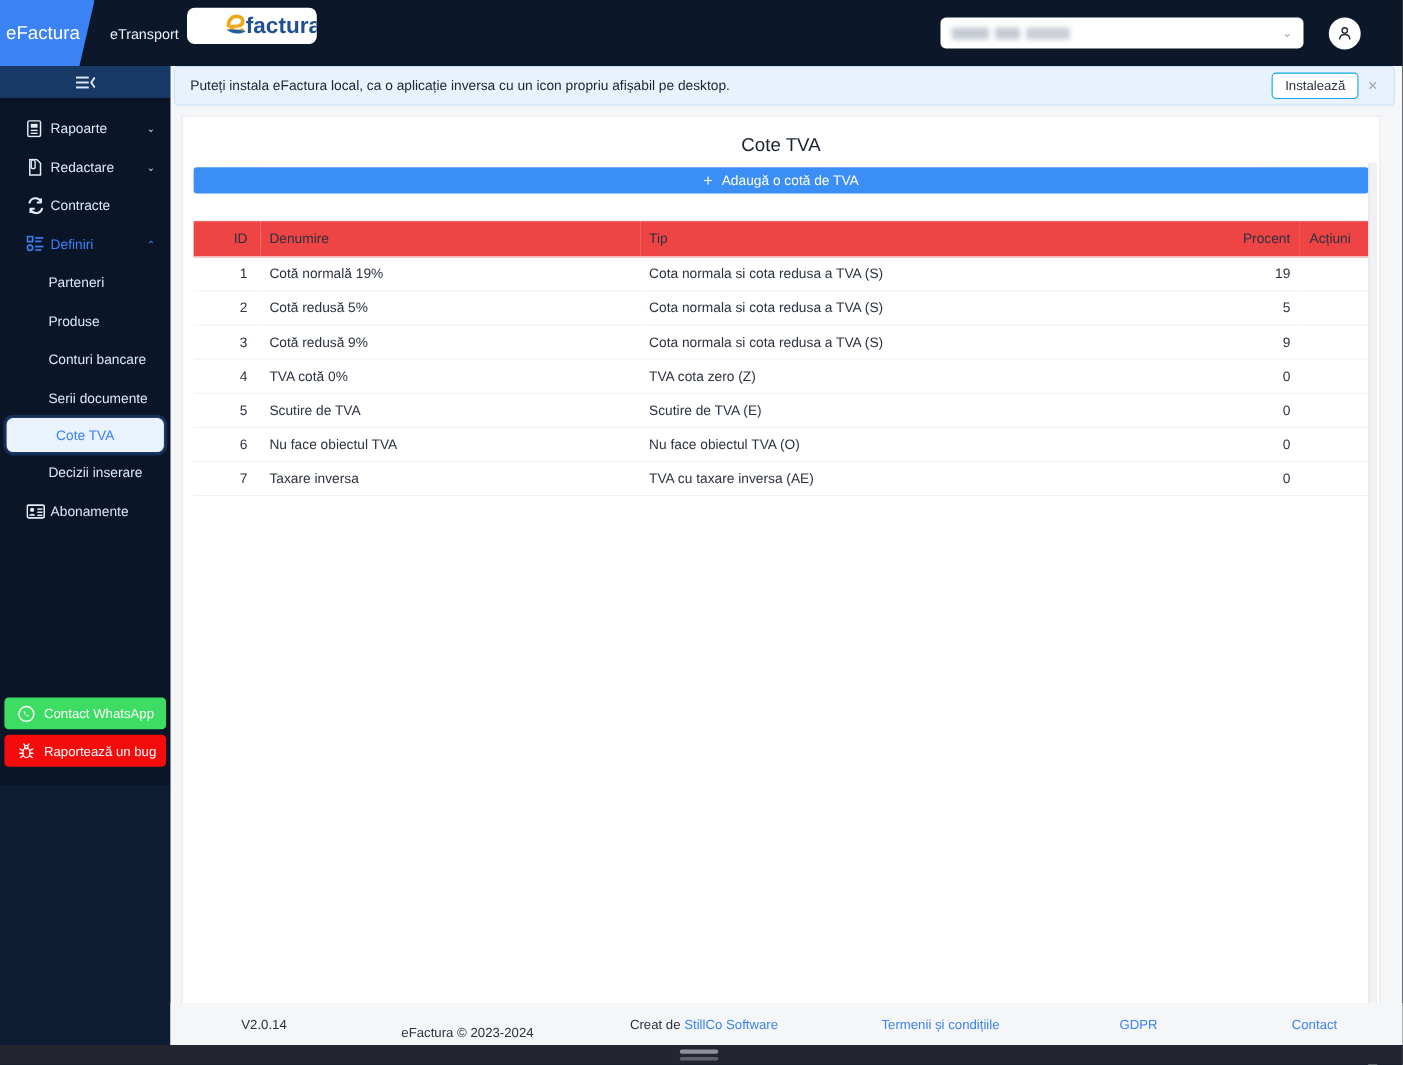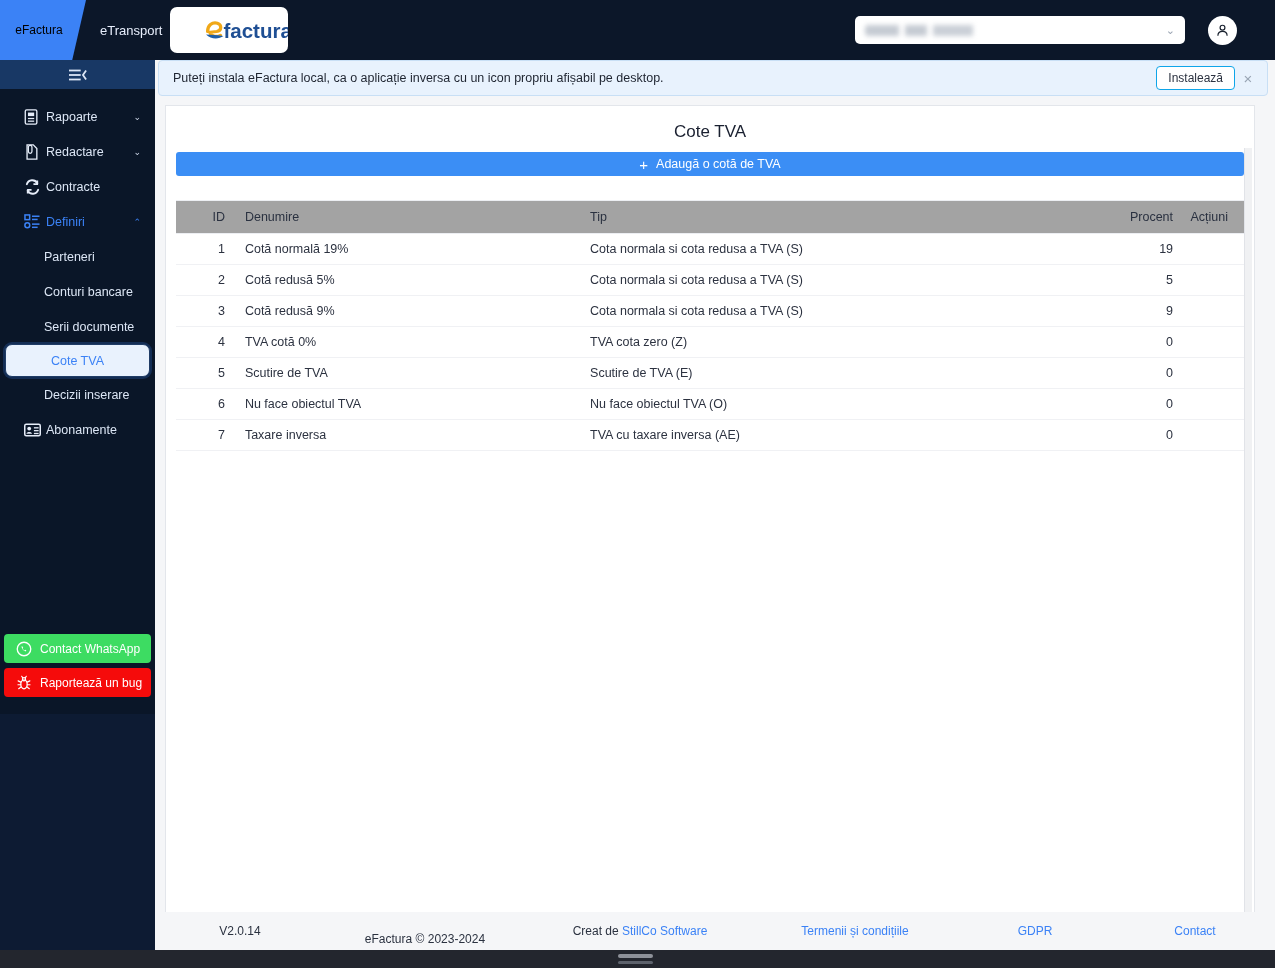--- a/index.html
+++ b/index.html
@@ -21,36 +21,36 @@
     width: 1275px; height: 60px;
     background: #0c1729;
     display: flex; align-items: center;
     z-index: 5;
   }
   .tab-efactura {
     position: absolute; left: 0; top: 0;
     width: 86px; height: 60px;
     background: #3b82f6;
     display: flex; align-items: center; justify-content: center;
-    color: #000000; font-size: 12px;
+    color: #ffffff; font-size: 17px;
     clip-path: polygon(0 0, 100% 0, 84% 100%, 0 100%);
     padding-right: 8px;
   }
   .tab-etransport {
     position: absolute; left: 86px; top: 0;
     height: 60px; padding: 0 14px;
     display: flex; align-items: center;
     color: #e8eefc; font-size: 13px;
   }
   .logo-box {
     position: absolute; left: 170px; top: 7px;
-    width: 118px; height: 46px;
+    width: 118px; height: 33px;
     background: #ffffff;
     border-radius: 7px;
-    display: flex; align-items: center; justify-content: center;
+    display: flex; align-items: flex-end; justify-content: center;
     overflow: hidden;
     padding-left: 33px;
   }
   .acct-select {
     position: absolute; right: 90px; top: 16px;
     width: 330px; height: 28px;
     background: #fff; border-radius: 5px;
     display: flex; align-items: center;
     padding: 0 10px;
   }
@@ -157,21 +157,21 @@
     margin: 0 10px; height: 24px;
     background: #3b8ef5; color: #fff;
     border-radius: 3px;
     display: flex; align-items: center; justify-content: center;
     gap: 8px; font-size: 12.5px;
   }
   .btn-add .plus { font-size: 15px; line-height: 1; }
 
   table { width: calc(100% - 20px); margin: 24px 10px 0; border-collapse: collapse; }
   thead th {
-    background: #a3a3a3;
+    background: #ef4444;
     font-size: 12.5px; color: #2a3140; font-weight: 500;
     padding: 9px 8px; text-align: left;
     border-top: 1px solid #eceef2; border-bottom: 1px solid #eceef2;
   }
   tbody td {
     font-size: 12.5px; color: #2c3240;
     padding: 8px; border-bottom: 1px solid #f0f1f4;
   }
   .c-id { width: 60px; text-align: right; padding-right: 12px !important; }
   .c-den { width: 340px; }
@@ -305,20 +305,23 @@
           </svg>
         </span>
         <span class="lbl">Definiri</span>
         <span class="chev">⌃</span>
       </div>
 
       <div class="sub-item">
         <span>Parteneri</span>
       </div>
       <div class="sub-item">
+        <span>Produse</span>
+      </div>
+      <div class="sub-item">
         <span>Conturi bancare</span>
       </div>
       <div class="sub-item">
         <span>Serii documente</span>
       </div>
       <div class="sub-item current">
         <span>Cote TVA</span>
       </div>
       <div class="sub-item">
         <span>Decizii inserare</span>

